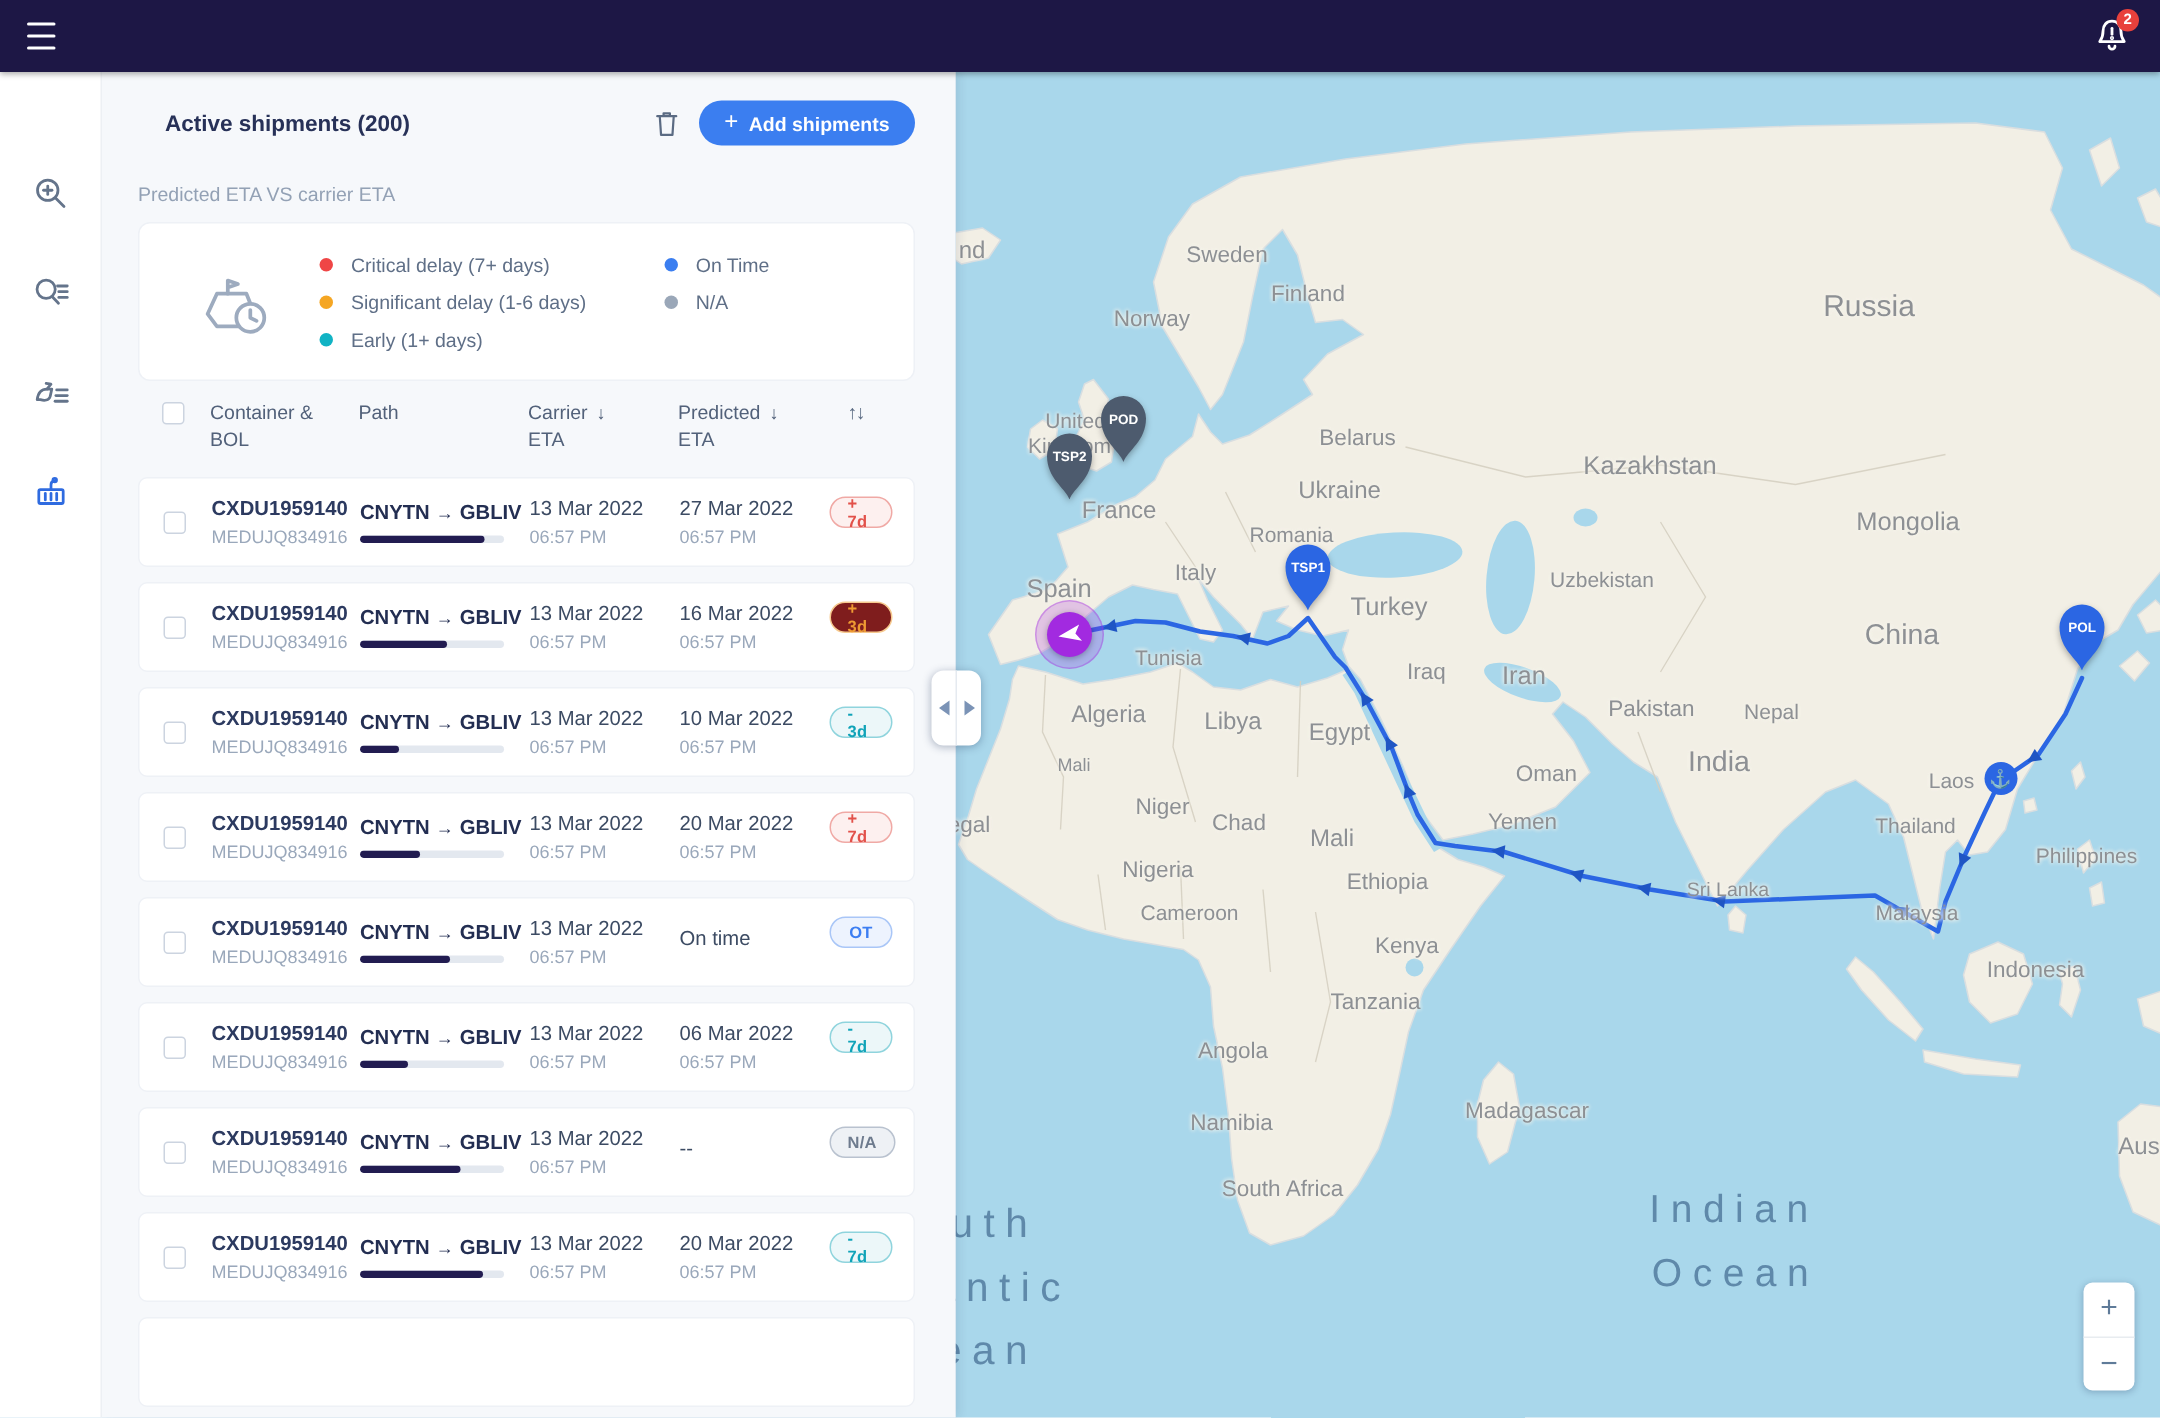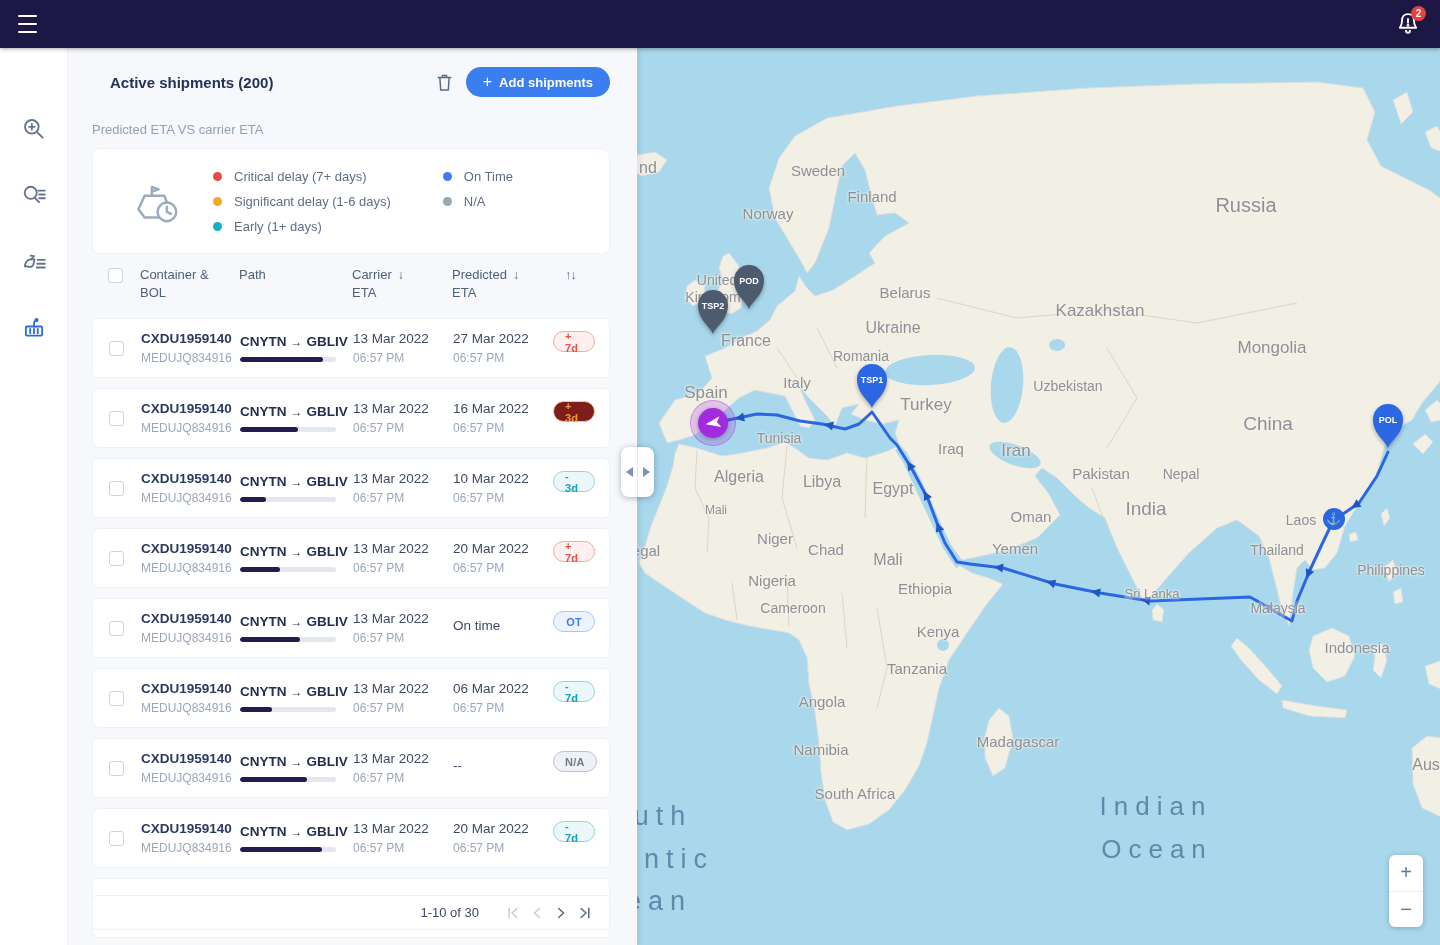--- a/index.html
+++ b/index.html
@@ -476,45 +476,20 @@
       <div class="date pred-date">20 Mar 2022</div>
       <div class="sub pred-time">06:57 PM</div>
     </div>
     <div class="cell badge-cell">
           <span class="badge badge-early">- 7d</span>
         </div>
   </div>
       <div class="row-card partial"></div>
     </div>
 
-  <div class="pagination">
-    <span class="page-label">1-10 of 30</span>
-    <span class="pg-btn">
-      <svg width="14" height="14" viewBox="0 0 14 14" fill="none" stroke="#c6cedb" stroke-width="1.6" stroke-linecap="round" stroke-linejoin="round">
-          <line x1="3.2" y1="2.2" x2="3.2" y2="11.8"></line>
-          <path d="M10.8 2.5 L6 7 L10.8 11.5"></path>
-        </svg>
-    </span>
-    <span class="pg-btn">
-      <svg width="14" height="14" viewBox="0 0 14 14" fill="none" stroke="#c6cedb" stroke-width="1.6" stroke-linecap="round" stroke-linejoin="round">
-          <path d="M9.3 2.5 L4.5 7 L9.3 11.5"></path>
-        </svg>
-    </span>
-    <span class="pg-btn">
-      <svg width="14" height="14" viewBox="0 0 14 14" fill="none" stroke="#5f6f87" stroke-width="1.6" stroke-linecap="round" stroke-linejoin="round">
-          <path d="M4.7 2.5 L9.5 7 L4.7 11.5"></path>
-        </svg>
-    </span>
-    <span class="pg-btn">
-      <svg width="14" height="14" viewBox="0 0 14 14" fill="none" stroke="#5f6f87" stroke-width="1.6" stroke-linecap="round" stroke-linejoin="round">
-          <path d="M3.2 2.5 L8 7 L3.2 11.5"></path>
-          <line x1="10.8" y1="2.2" x2="10.8" y2="11.8"></line>
-        </svg>
-    </span>
-  </div>
 </div>
 
 <div class="map" id="map">
   <svg class="layer" width="803" height="897" viewBox="0 0 803 897">
 
     <path class="land" d="M30,395 L22,375 L38,352 L62,345 L75,330 L68,308 L88,300 L108,288 L120,283 L133,272 L140,258 L158,243 L162,228 L170,240 L178,248 L196,242 L215,230 L238,215 L232,205 L248,188 L272,175 L258,165 L240,167 L235,150 L228,122 L218,105 L205,118 L198,150 L192,180 L178,215 L170,225 L162,210 L150,190 L138,170 L132,140 L142,110 L158,88 L190,70 L260,58 L340,48 L450,40 L560,36 L680,34 L726,40 L738,64 L730,92 L744,118 L768,130 L792,142 L806,152 L806,330 L785,355 L775,372 L758,382 L748,398 L738,430 L722,455 L708,478 L700,505 L688,520 L676,522 L668,512 L660,520 L656,545 L652,578 L644,558 L638,534 L632,510 L622,488 L600,472 L580,480 L552,505 L528,532 L508,556 L495,530 L480,500 L468,470 L452,460 L438,448 L420,430 L405,420 L398,428 L412,446 L423,467 L400,490 L370,502 L345,508 L325,512 L310,492 L298,462 L283,430 L270,405 L262,396 L258,385 L262,372 L245,376 L228,372 L214,366 L222,356 L205,360 L198,378 L190,368 L182,360 L172,350 L162,338 L168,352 L178,372 L172,380 L163,378 L155,362 L148,348 L132,345 L118,342 L102,350 L88,362 L72,378 L55,388 L42,392 Z"></path>
 
     <path class="land" d="M42,396 L60,400 L85,408 L105,405 L130,400 L148,394 L158,400 L172,410 L190,412 L210,405 L228,410 L248,404 L262,398 L270,410 L284,440 L298,470 L312,500 L322,517 L335,525 L352,530 L366,536 L350,556 L330,585 L312,612 L302,640 L296,668 L290,695 L282,718 L268,742 L252,762 L232,776 L210,782 L196,774 L188,752 L184,724 L182,696 L178,664 L172,636 L170,610 L162,592 L152,585 L135,582 L112,578 L88,572 L68,565 L48,552 L30,540 L18,532 L8,525 L2,515 L8,498 L14,478 L22,458 L30,438 L36,418 L38,405 Z"></path>
 
     <path class="land" d="M92,205 L102,218 L100,232 L106,246 L104,260 L94,266 L82,262 L86,254 L80,244 L86,232 L82,220 L86,208 Z"></path>

